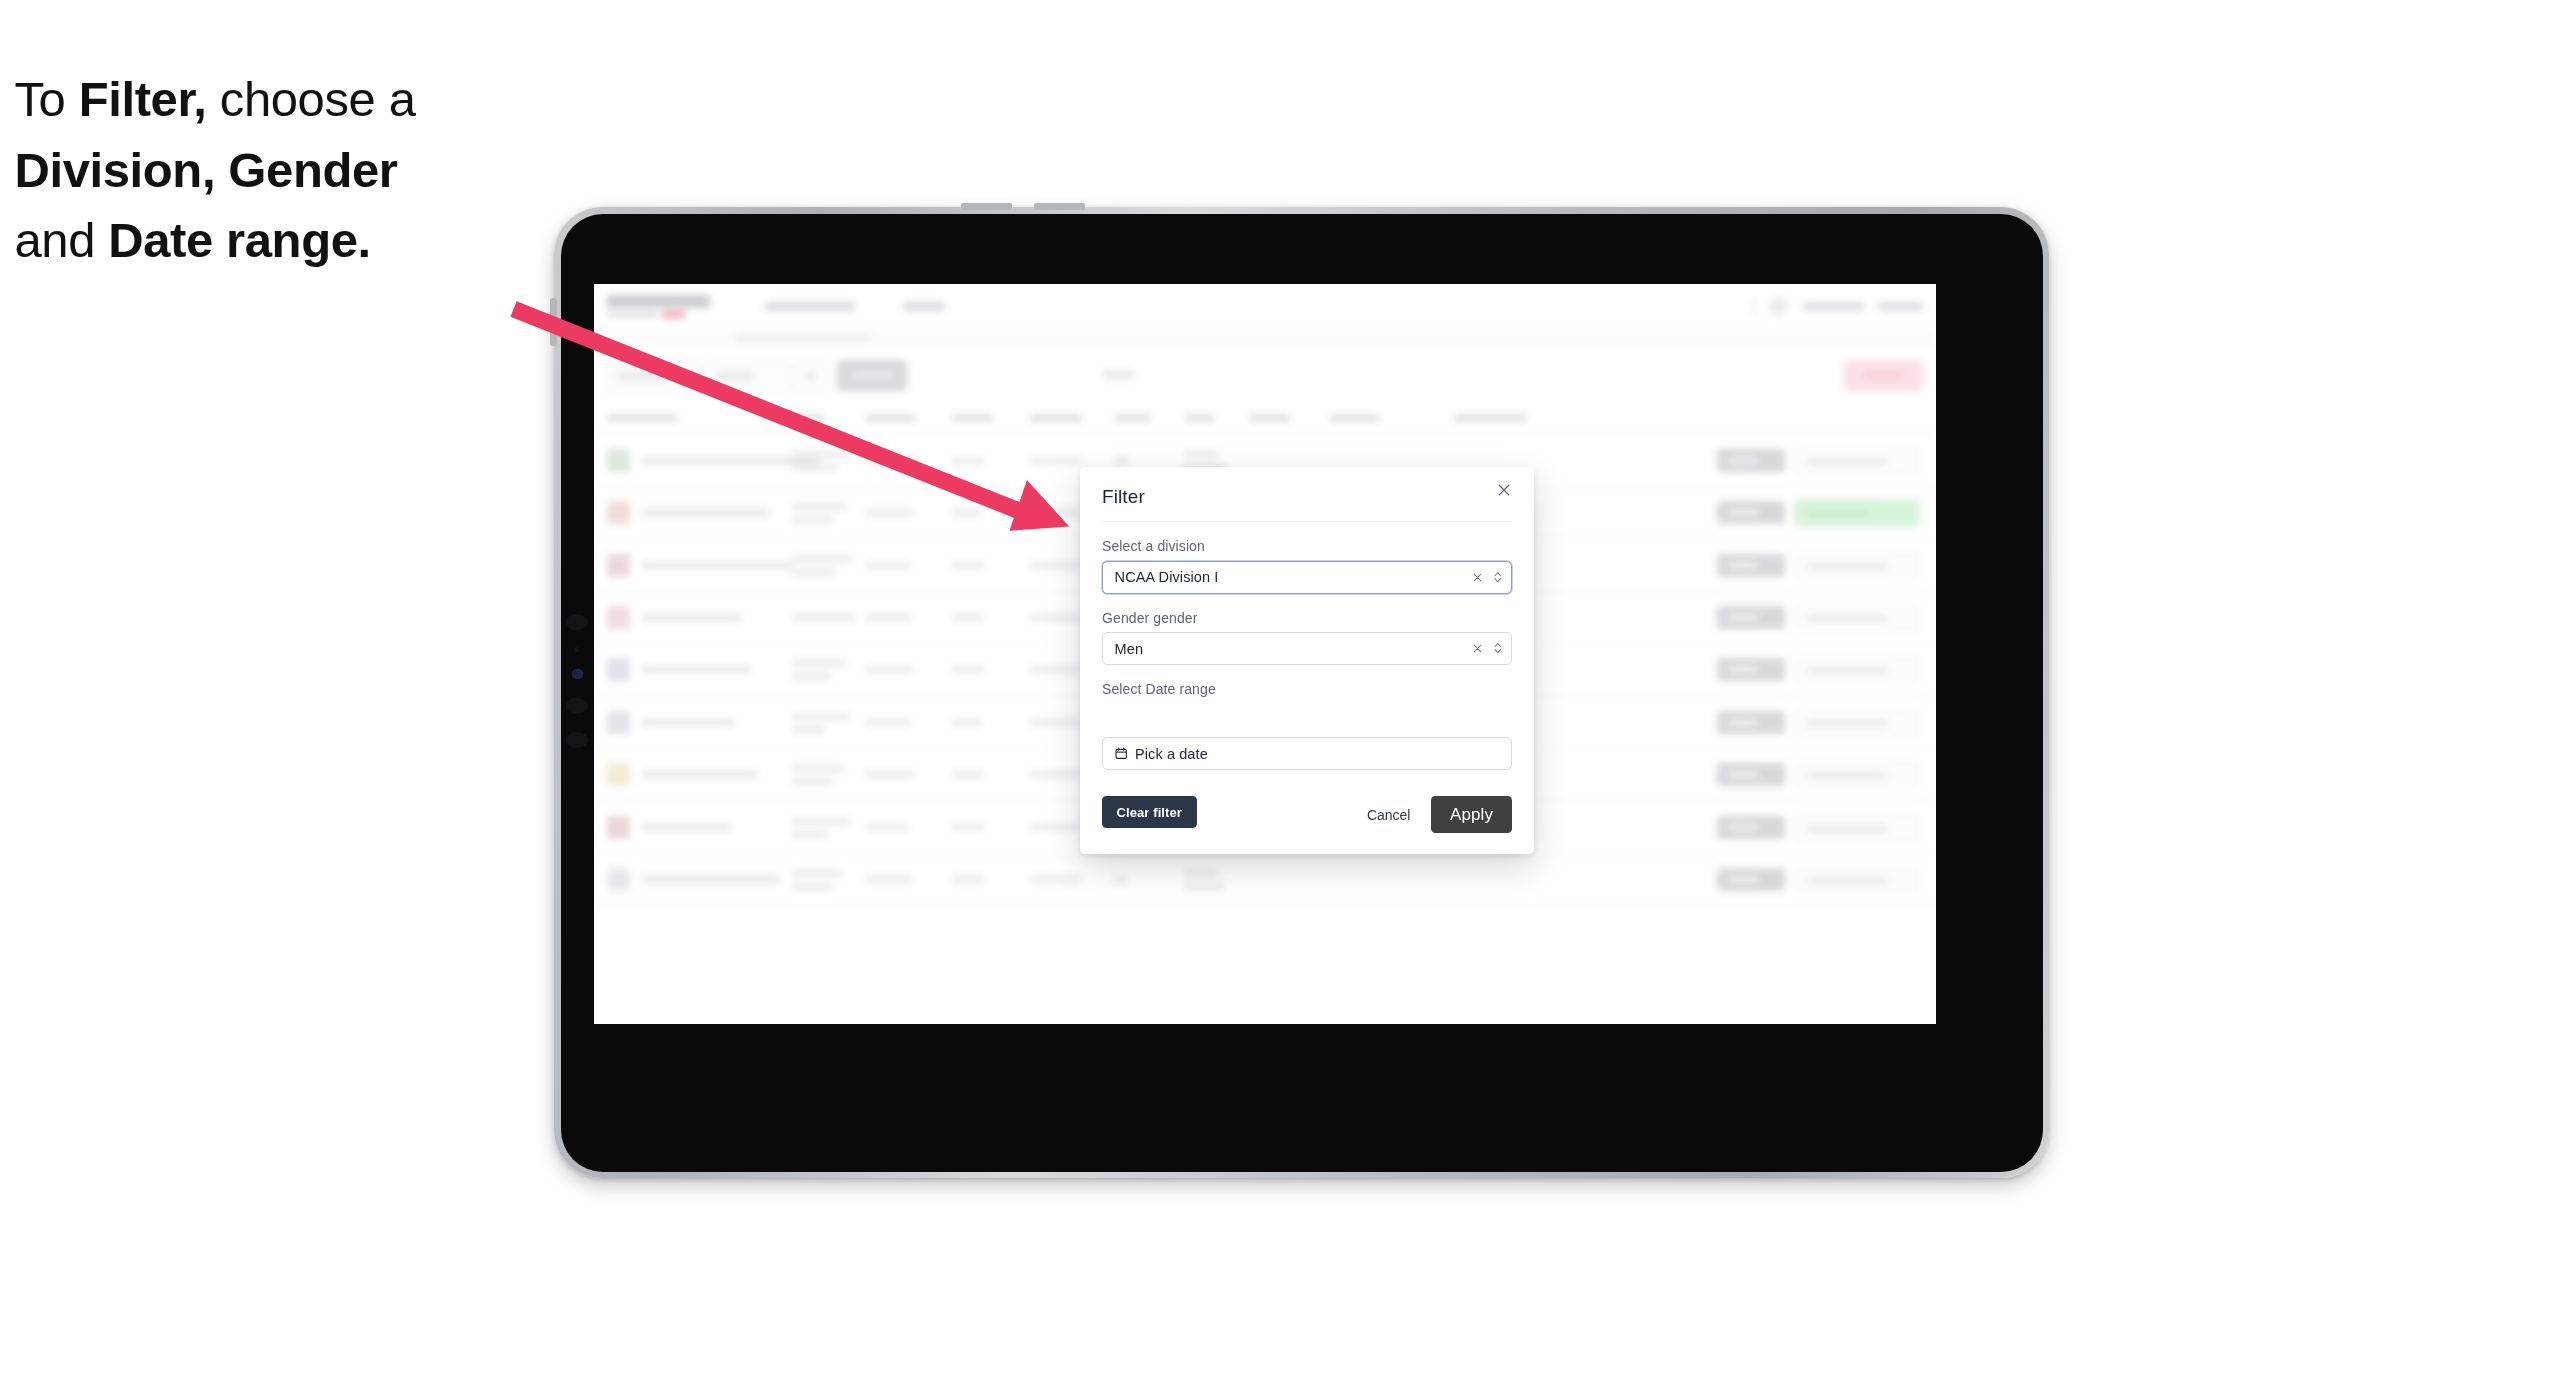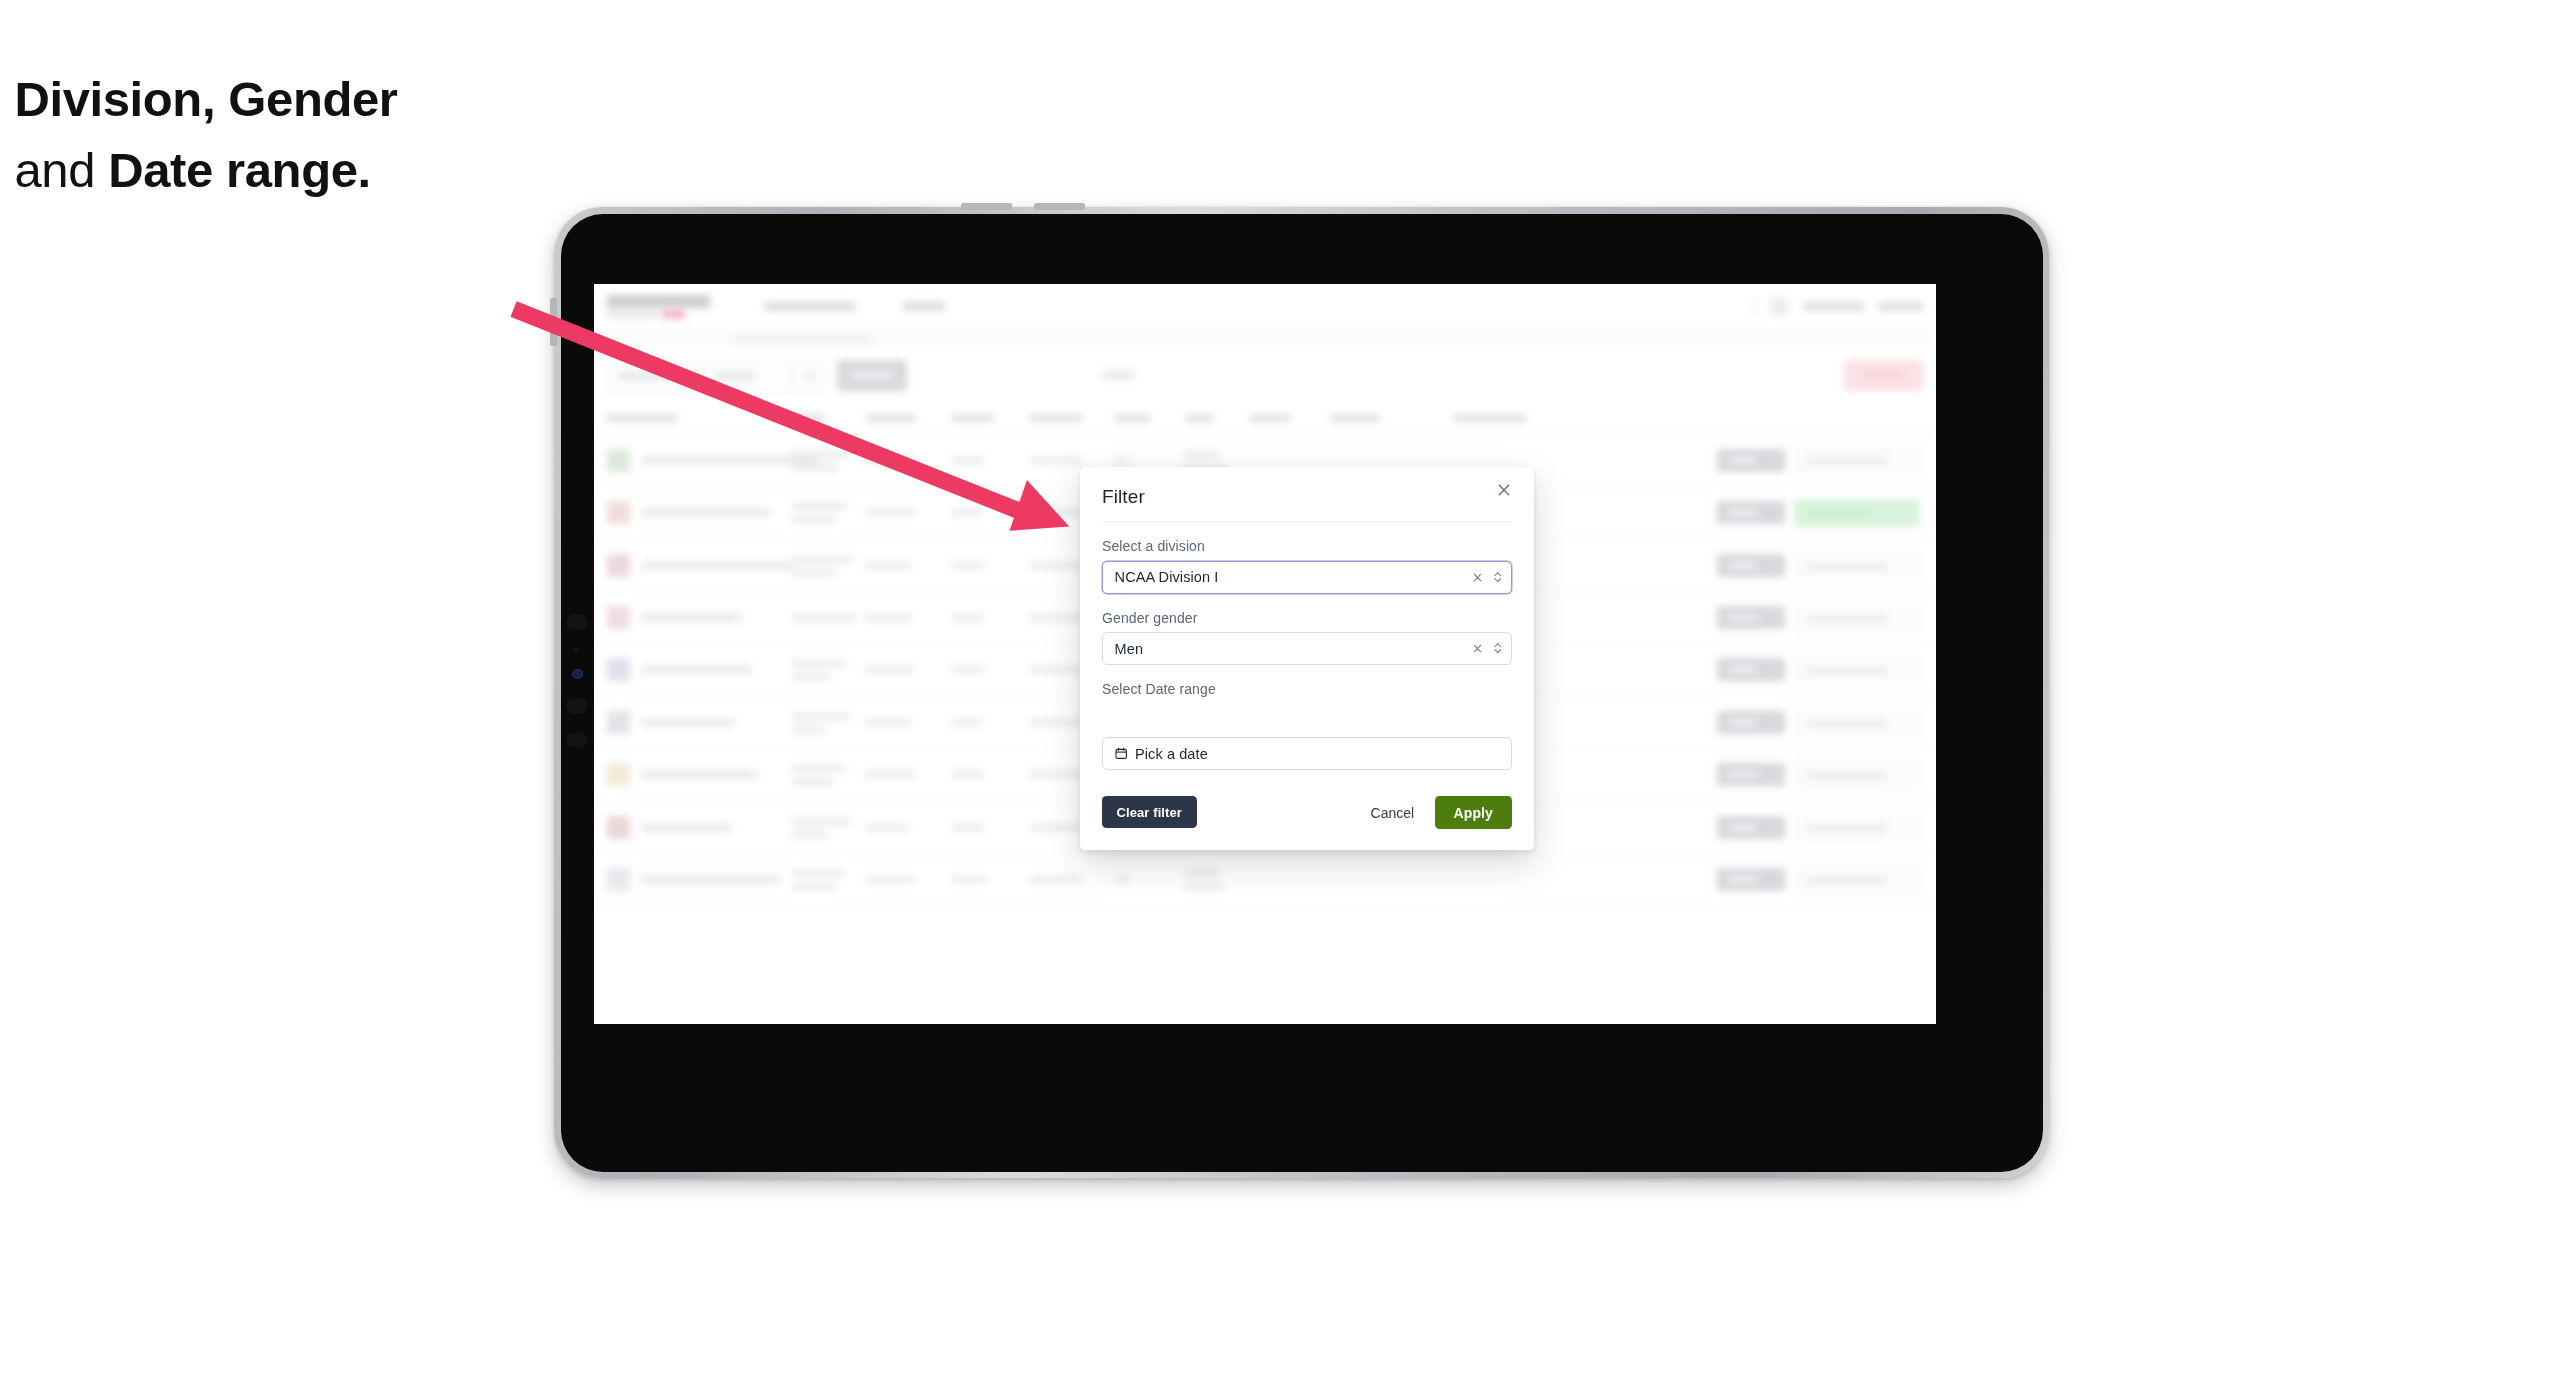--- a/index.html
+++ b/index.html
@@ -245,35 +245,36 @@
   #btn-clear {
     background:#2b3648; color:#ffffff;
     font-size:13px; font-weight:700; padding: 8.7px 14.5px;
     letter-spacing:0.1px;
   }
   .footer-right { margin-left:auto; display:flex; align-items:center; gap: 19px; }
   #btn-cancel {
     background:transparent; color:#333a46; font-size:14px; padding: 4.4px 1.5px;
   }
   #btn-apply {
-    background:#4d7c0f; color:#ffffff;
-    font-size:14px; font-weight:700; padding: 8.7px 19px;
+    background:#404040; color:#ffffff;
+    font-size:17px; font-weight:400; padding: 8.7px 19px;
     letter-spacing:0.1px;
   }
 
   
   #arrow-svg {
     position:absolute; left:0; top:0; width:2576px; height:1386px;
     pointer-events:none;
   }
 </style>
 </head>
 <body>
 
 <div id="instruction">
+  <div><span>To </span><span class="b">Filter,</span><span> choose a</span></div>
   <div><span class="b">Division, Gender</span></div>
   <div><span>and </span><span class="b">Date range.</span></div>
 </div>
 
 <div id="tablet">
   <div id="tablet-outer"></div>
   <div id="tablet-bezel"></div>
 
   <div class="hw-btn" id="hw-top-1"></div>
   <div class="hw-btn" id="hw-top-2"></div>

